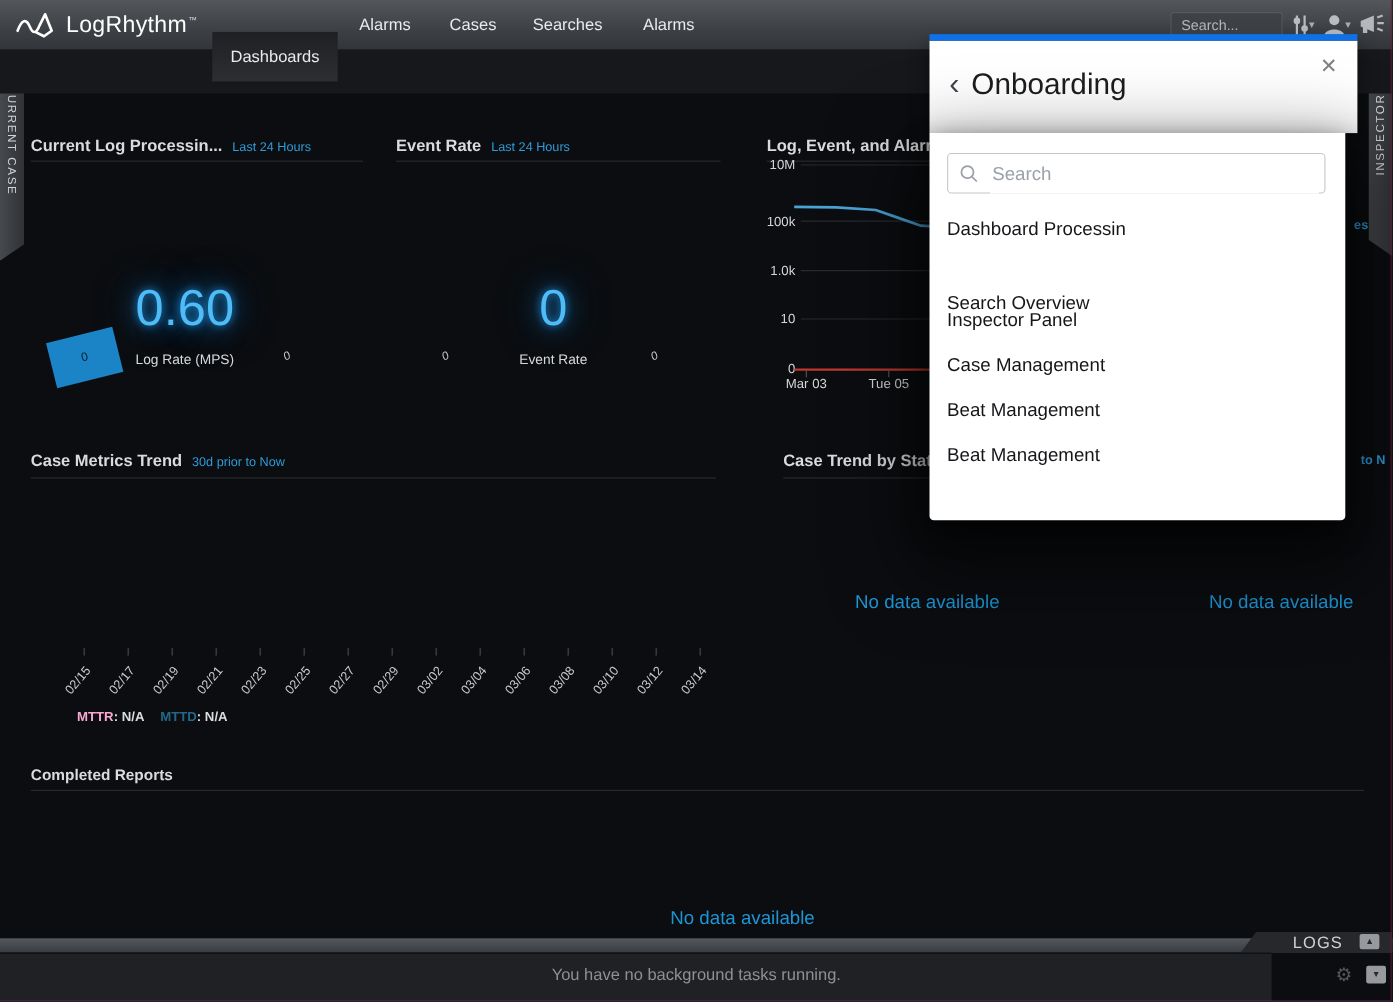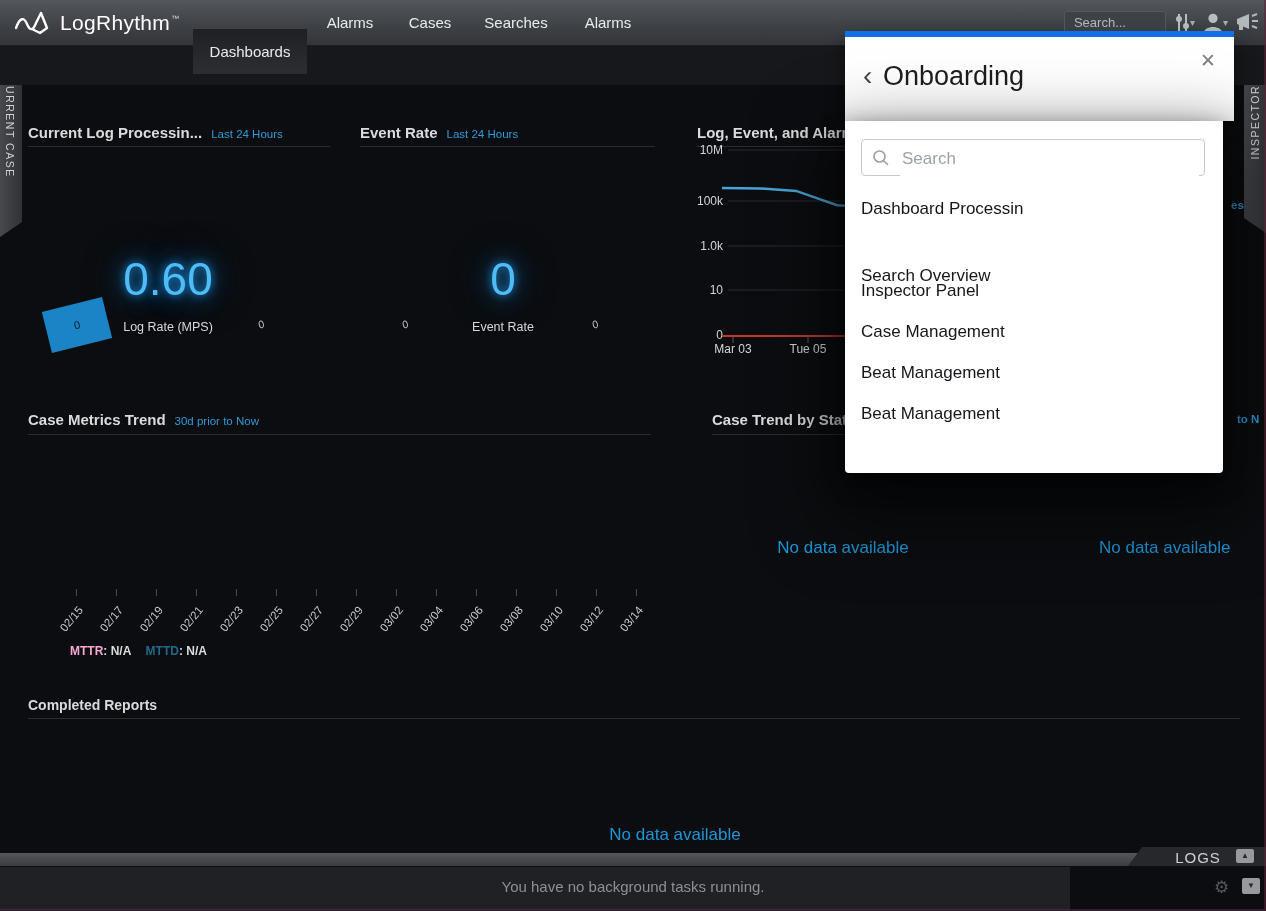--- a/index.html
+++ b/index.html
@@ -69,21 +69,21 @@
     transform-origin:100% 0;transform:rotate(-50deg);}
   .metrics-line{left:70px;top:644px;font-size:12px;font-weight:bold;color:#dadcde;}
   .frag{font-size:11.5px;color:#2f9bd8;font-weight:bold;z-index:4;white-space:nowrap;}
   
   .logs-strip{left:0;top:853px;width:1266px;height:13px;background:linear-gradient(180deg,#54575b,#393c40);z-index:7;}
   .logs-tab{left:1128px;top:847px;width:138px;height:19px;background:#26282b;z-index:8;
     clip-path:polygon(14px 0,100% 0,100% 100%,0 100%);}
   .logs-label{position:absolute;left:40px;top:2px;width:60px;text-align:center;font-size:15px;
     letter-spacing:1px;color:#cfd2d5;}
   .sq-btn{position:absolute;background:#96999d;border-radius:2px;color:#26282b;text-align:center;}
-  .task-bar{left:0;top:866px;width:1070px;height:43px;background:#1f2124;z-index:7;border-top:1px solid #0d0e10;}
+  .task-bar{left:0;top:866px;width:1156px;height:43px;background:#1f2124;z-index:7;border-top:1px solid #0d0e10;}
   .task-msg{position:absolute;left:0;top:11px;width:1266px;text-align:center;font-size:15px;color:#8c9196;}
   .gear{position:absolute;left:1214px;top:10px;font-size:17px;color:#54585c;}
   
   .onb-top{left:845px;top:31px;width:389px;height:6px;background:#1070e6;z-index:51;}
   .onb-header{left:845px;top:37px;width:389px;height:84px;background:#fff;z-index:50;
     box-shadow:0 4px 18px rgba(0,0,0,.45);}
   .onb-back{position:absolute;left:18px;top:24px;font-size:28px;color:#3f4449;line-height:30px;}
   .onb-title{position:absolute;left:38px;top:24px;font-size:27px;color:#1b1d1f;}
   .onb-close{position:absolute;right:18px;top:12px;font-size:19px;font-weight:bold;color:#7e8287;}
   .onb-body{left:845px;top:121px;width:378px;height:352px;background:#fff;z-index:50;

